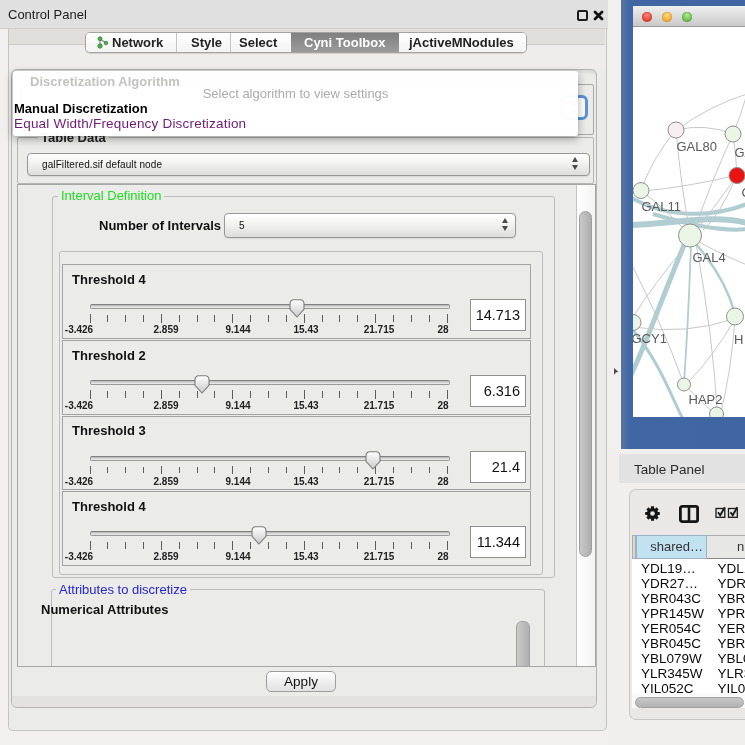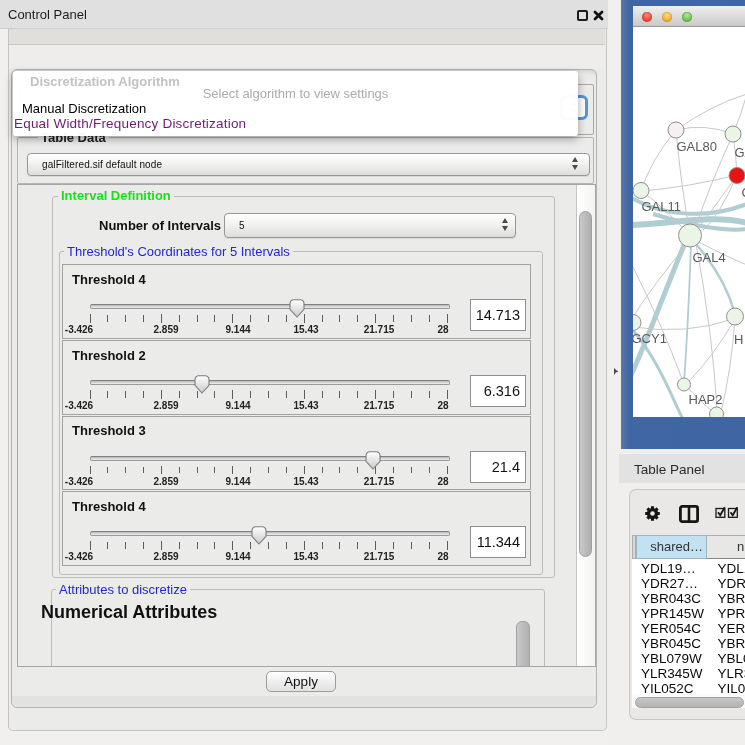--- a/index.html
+++ b/index.html
@@ -35,50 +35,67 @@
   <div class="abs" style="left:8px;top:7px;font-size:13px;color:#1c1c1c;">Control Panel</div>
   <div class="abs" style="left:577px;top:10px;width:7px;height:7px;border:2px solid #1b1b1b;border-radius:2px;"></div>
   <svg class="abs" style="left:593px;top:10px;" width="11" height="11" viewBox="0 0 11 11">
     <path d="M2 2 L9 9 M9 2 L2 9" stroke="#111" stroke-width="2.8" stroke-linecap="round"></path>
   </svg>
 
   <div class="abs" style="left:9px;top:29px;width:596px;height:15px;background:#e1dfdc;"></div>
   <div class="abs" style="left:9px;top:44px;width:596px;height:1px;background:#cbc9c6;"></div>
   <div class="abs" style="left:9px;top:45px;width:596px;height:24px;background:#eeedec;"></div>
 
+  <div class="abs" style="left:85px;top:32px;width:440px;height:19px;border:1px solid #a3a3a3;border-radius:5px;background:#fff;box-shadow:0 1px 1px rgba(0,0,0,0.12);overflow:hidden;">
+    <div class="abs" style="left:0;top:0;width:91px;height:100%;background:linear-gradient(#ffffff,#f3f3f3);border-right:1px solid #c4c4c4;box-sizing:border-box;"></div>
+    <div class="abs" style="left:91px;top:0;width:54px;height:100%;background:linear-gradient(#ffffff,#f3f3f3);border-right:1px solid #c4c4c4;box-sizing:border-box;"></div>
+    <div class="abs" style="left:145px;top:0;width:60px;height:100%;background:linear-gradient(#ffffff,#f3f3f3);"></div>
+    <div class="abs" style="left:205px;top:0;width:108px;height:100%;background:linear-gradient(#7f7f7f,#9c9c9c);"></div>
+    <div class="abs" style="left:313px;top:0;width:127px;height:100%;background:linear-gradient(#ffffff,#f3f3f3);"></div>
+    <svg class="abs" style="left:11px;top:3px;" width="12" height="13" viewBox="0 0 12 13">
+      <path d="M3 3 L3 10 M3 3 L9 7" stroke="#888" stroke-width="1.2"></path>
+      <circle cx="3" cy="2.7" r="2" fill="#4aae4a" stroke="#2e7d2e" stroke-width="0.7"></circle>
+      <circle cx="3" cy="10" r="2.2" fill="#4aae4a" stroke="#2e7d2e" stroke-width="0.7"></circle>
+      <circle cx="9" cy="7" r="1.8" fill="#4aae4a" stroke="#2e7d2e" stroke-width="0.7"></circle>
+    </svg>
+    <div class="abs tabtext" style="left:26px;top:2px;">Network</div>
+    <div class="abs tabtext" style="left:105px;top:2px;">Style</div>
+    <div class="abs tabtext" style="left:153px;top:2px;">Select</div>
+    <div class="abs tabtext" style="left:218px;top:2px;color:#fff;">Cyni Toolbox</div>
+    <div class="abs tabtext" style="left:323px;top:2px;">jActiveMNodules</div>
+  </div>
 
   <div class="abs" style="left:11px;top:69px;width:586px;height:639px;border:1px solid #b3b3b2;border-radius:6px;background:#ebebea;box-sizing:border-box;box-shadow:inset 0 5px 5px -4px rgba(0,0,0,0.14);"></div>
 
   <div class="abs" style="left:20px;top:84px;width:572px;height:49px;border:1px solid #a8a8a8;border-radius:2px;"></div>
   <div class="abs" style="left:560px;top:95px;width:28px;height:25px;background:#fff;border:3px solid #5b93d8;border-radius:6px;box-sizing:border-box;"></div>
   <div class="arr up" style="left:571px;top:101px;border-left-width:3.5px;border-right-width:3.5px;border-bottom-color:#9a9a9a;"></div>
   <div class="arr dn" style="left:571px;top:109px;border-left-width:3.5px;border-right-width:3.5px;border-top-color:#9a9a9a;"></div>
 
   <div class="abs" style="left:17px;top:137px;width:575px;height:45px;border:1px solid #b5b5b4;border-radius:2px;"></div>
   <div class="abs" style="left:38px;top:130px;font-size:13px;font-weight:bold;color:#222;background:#ebebea;padding:0 3px;">Table Data</div>
   <div class="combo" style="left:27px;top:153px;width:561px;height:21px;">
     <div class="ctext">galFiltered.sif default node</div>
   </div>
   <div class="arr up" style="left:572px;top:157px;border-left-width:3.5px;border-right-width:3.5px;"></div>
   <div class="arr dn" style="left:572px;top:165px;border-left-width:3.5px;border-right-width:3.5px;"></div>
 
   <div class="abs" id="scrollpane" style="left:17px;top:184px;width:579px;height:483px;border:1px solid #a6a6a5;box-sizing:border-box;background:#ebebea;overflow:hidden;">
 
     <div class="grp" style="left:34px;top:11px;width:501px;height:380px;"></div>
-    <div class="grplbl" style="left:40px;top:4px;color:#1edd1e;font-weight:bold;">Interval Definition</div>
+    <div class="grplbl" style="left:40px;top:4px;color:#1edd1e;">Interval Definition</div>
 
     <div class="abs" style="left:81px;top:33px;font-size:13px;font-weight:bold;color:#111;">Number of Intervals</div>
     <div class="combo" style="left:206px;top:28px;width:290px;height:23px;">
         <div class="ctext">5</div>
       </div>
     <div class="arr up" style="left:484px;top:33px;border-left-width:3.5px;border-right-width:3.5px;"></div>
     <div class="arr dn" style="left:484px;top:41px;border-left-width:3.5px;border-right-width:3.5px;"></div>
 
     <div class="grp" style="left:41px;top:66px;width:482px;height:322px;"></div>
-    <div class="grplbl" style="left:46px;top:60px;color:#2525d2;">Threshold's Coordinates for 5 Intervals</div>
 
     <div id="thps">
         <div class="thp" style="top:79px">
           <div class="thtitle">Threshold 4</div>
           <div class="groove"></div>
           <div class="abs" style="left:26.50px;top:49px;width:1px;height:8.5px;background:#5e5e5e;"></div>
           <div class="abs" style="left:44.35px;top:50px;width:1px;height:6.5px;background:#5e5e5e;"></div>
           <div class="abs" style="left:62.20px;top:50px;width:1px;height:6.5px;background:#5e5e5e;"></div>
           <div class="abs" style="left:80.05px;top:50px;width:1px;height:6.5px;background:#5e5e5e;"></div>
           <div class="abs" style="left:97.90px;top:49px;width:1px;height:8.5px;background:#5e5e5e;"></div>
@@ -235,37 +252,37 @@
               </linearGradient>
             </defs>
             <path d="M1 4.4 A3.6 3.6 0 0 1 4.6 0.8 L11.4 0.8 A3.6 3.6 0 0 1 15 4.4 L15 10.4 L8 18 L1 10.4 Z" fill="url(#kg3)" stroke="#7c7c7c" stroke-width="1.1"></path>
           </svg>
           <div class="vbox">11.344</div>
         </div>
       </div>
 
     <div class="grp" style="left:33px;top:404px;width:492px;height:124px;"></div>
     <div class="grplbl" style="left:38px;top:398px;color:#2525d2;">Attributes to discretize</div>
-    <div class="abs" style="left:23px;top:417px;font-size:18px;font-weight:bold;color:#111;">Numerical Attributes</div>
+    <div class="abs" style="left:23px;top:417px;font-size:13px;font-weight:bold;color:#111;">Numerical Attributes</div>
     <div class="abs" style="left:498px;top:436px;width:12px;height:60px;background:linear-gradient(to right,#cacaca,#b0b0b0);border:1px solid #a2a2a2;border-radius:6px;"></div>
 
     <div class="abs" style="right:0;top:0;width:19px;height:100%;background:linear-gradient(to right,#ffffff,#f3f3f2);border-left:1px solid #c4c4c3;box-sizing:border-box;"></div>
     <div class="abs" style="right:3px;top:26px;width:13px;height:346px;background:linear-gradient(to right,#c9c9c9,#aeaeae);border:1px solid #9e9e9e;border-radius:7px;box-sizing:border-box;"></div>
   </div>
 
   <div class="abs" style="left:12px;top:696px;width:584px;height:11px;background:#e3e2e0;border-radius:0 0 6px 6px;"></div>
   <div class="abs" style="left:266px;top:671px;width:70px;height:21px;border:1px solid #9d9d9c;border-radius:5px;background:linear-gradient(#ffffff,#ececec 60%,#e2e2e2);
        font-size:13.5px;color:#111;text-align:center;line-height:20px;box-sizing:border-box;">Apply</div>
 
 </div>
 
 <div class="abs" style="left:13px;top:71px;width:565px;height:65px;background:rgba(255,255,255,0.97);border-radius:3px;box-shadow:0 3px 9px rgba(0,0,0,0.35);z-index:40;">
   <div class="abs" style="left:0;top:15px;width:100%;text-align:center;font-size:13px;color:#ababab;">Select algorithm to view settings</div>
   <div class="abs" style="left:17px;top:3px;font-size:13px;font-weight:bold;color:#c4c2c1;">Discretization Algorithm</div>
-  <div class="abs" style="left:1px;top:30px;font-size:13px;font-weight:normal;color:#000;padding-left:8px;">Manual Discretization</div>
+  <div class="abs" style="left:1px;top:30px;font-size:13px;font-weight:bold;color:#000;">Manual Discretization</div>
   <div class="abs" style="left:1px;top:45px;font-size:13.5px;letter-spacing:0.2px;color:#701a75;">Equal Width/Frequency Discretization</div>
 </div>
 
 <svg class="abs" style="left:613px;top:367px;" width="6" height="8" viewBox="0 0 6 8">
     <path d="M1 8 L1 1 L5.5 5 L3 5.2 Z" fill="#4a4a4a"></path>
   </svg>
 
 <div class="abs" style="left:621px;top:0;width:124px;height:449px;background:linear-gradient(to right,#5a77a3,#4066a4 8px,#3f65a3);"></div>
 <div class="abs" id="netwin" style="left:633px;top:6px;width:112px;height:411px;background:#fff;overflow:hidden;">
   <div class="abs" style="left:0;top:0;width:100%;height:21px;background:linear-gradient(#efefef,#c9c9c9);border-bottom:1px solid #9b9b9b;box-sizing:border-box;"></div>

